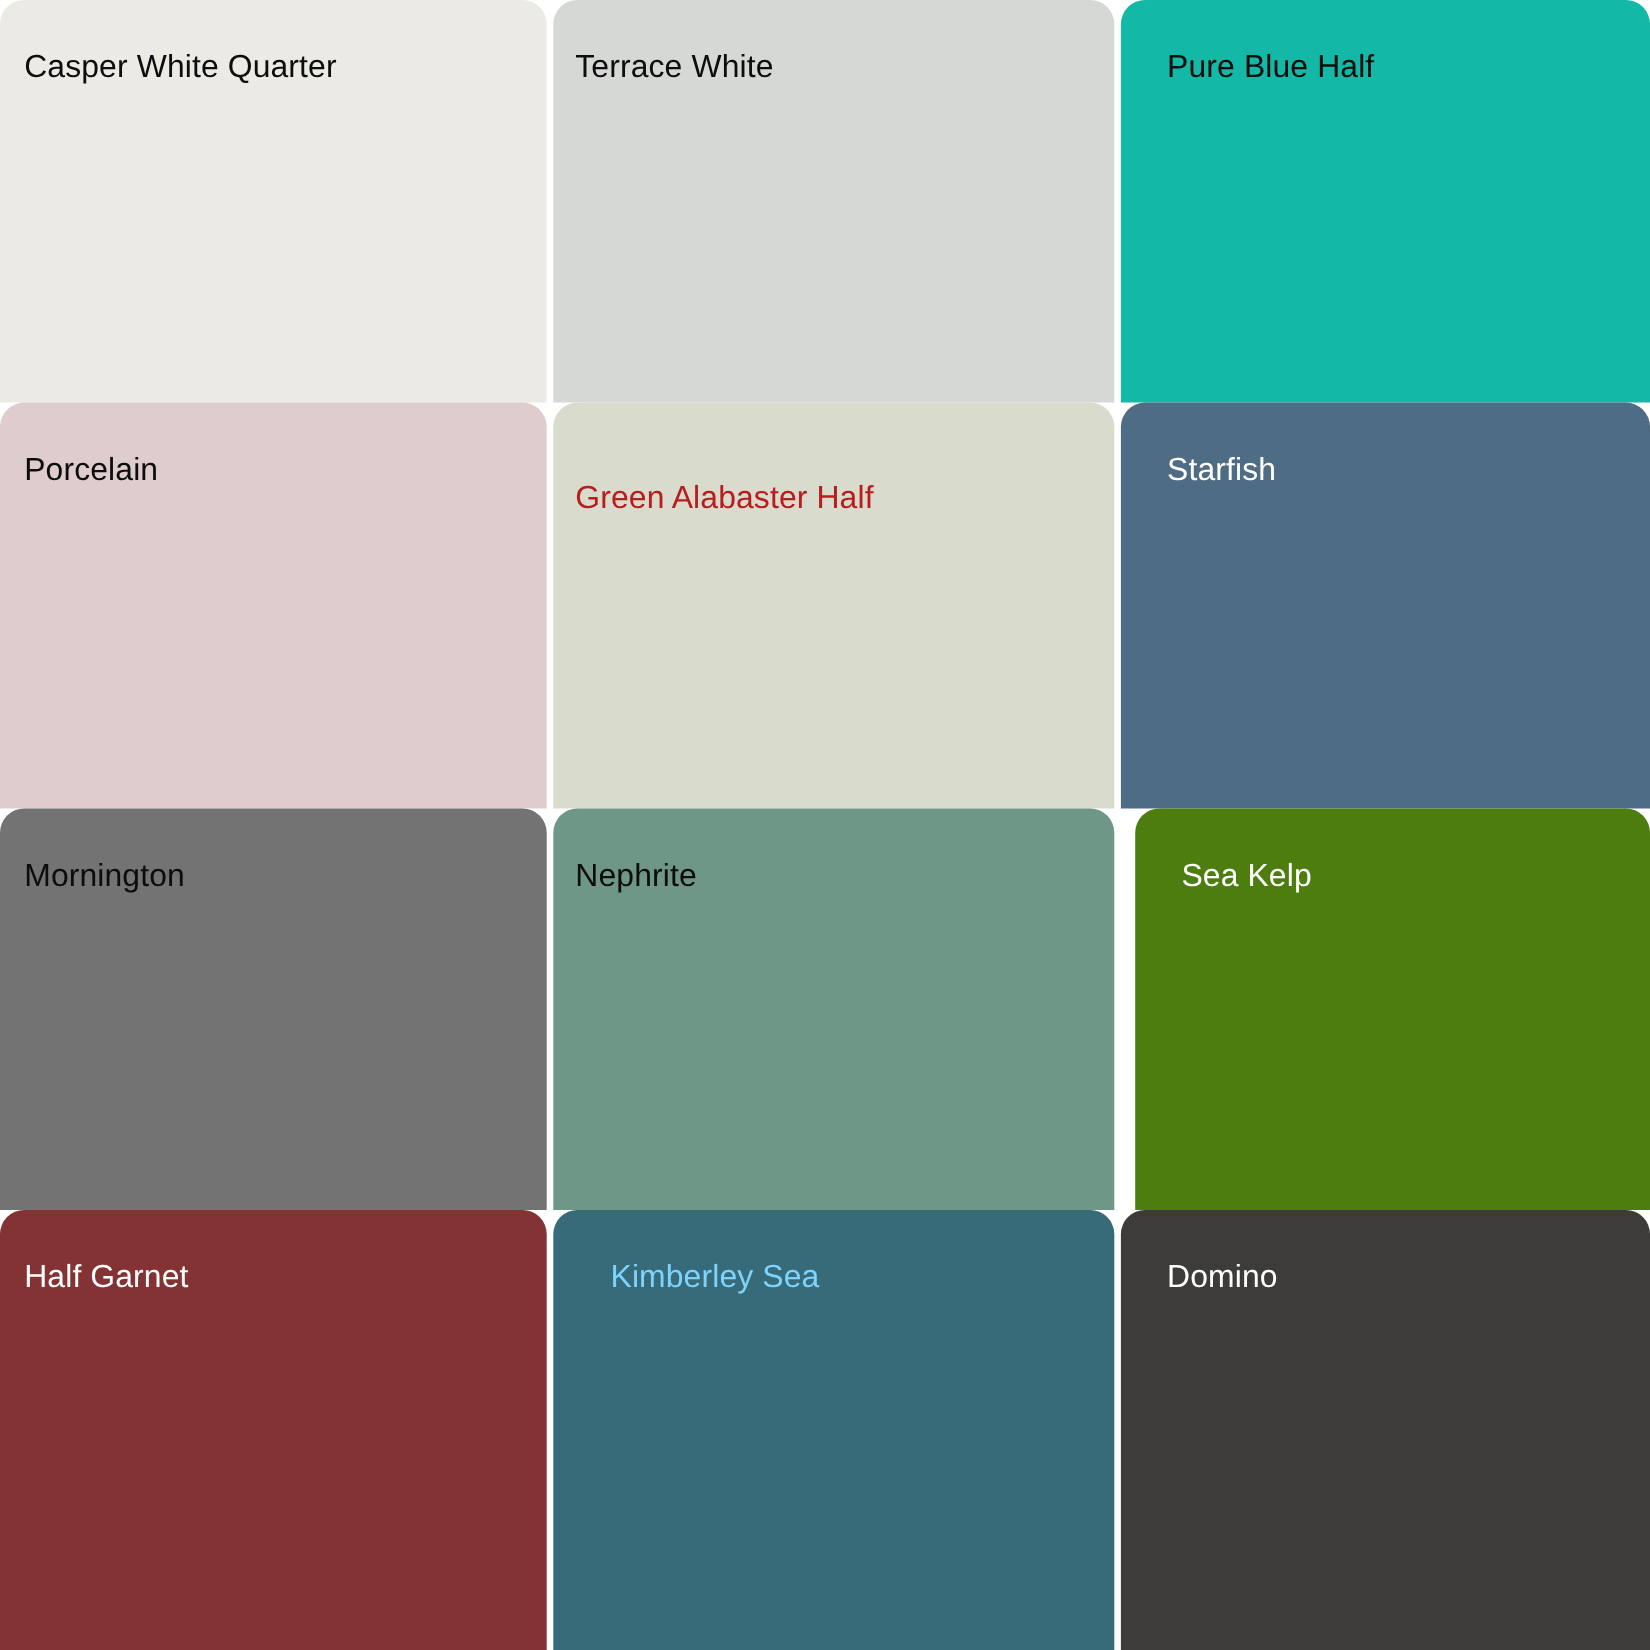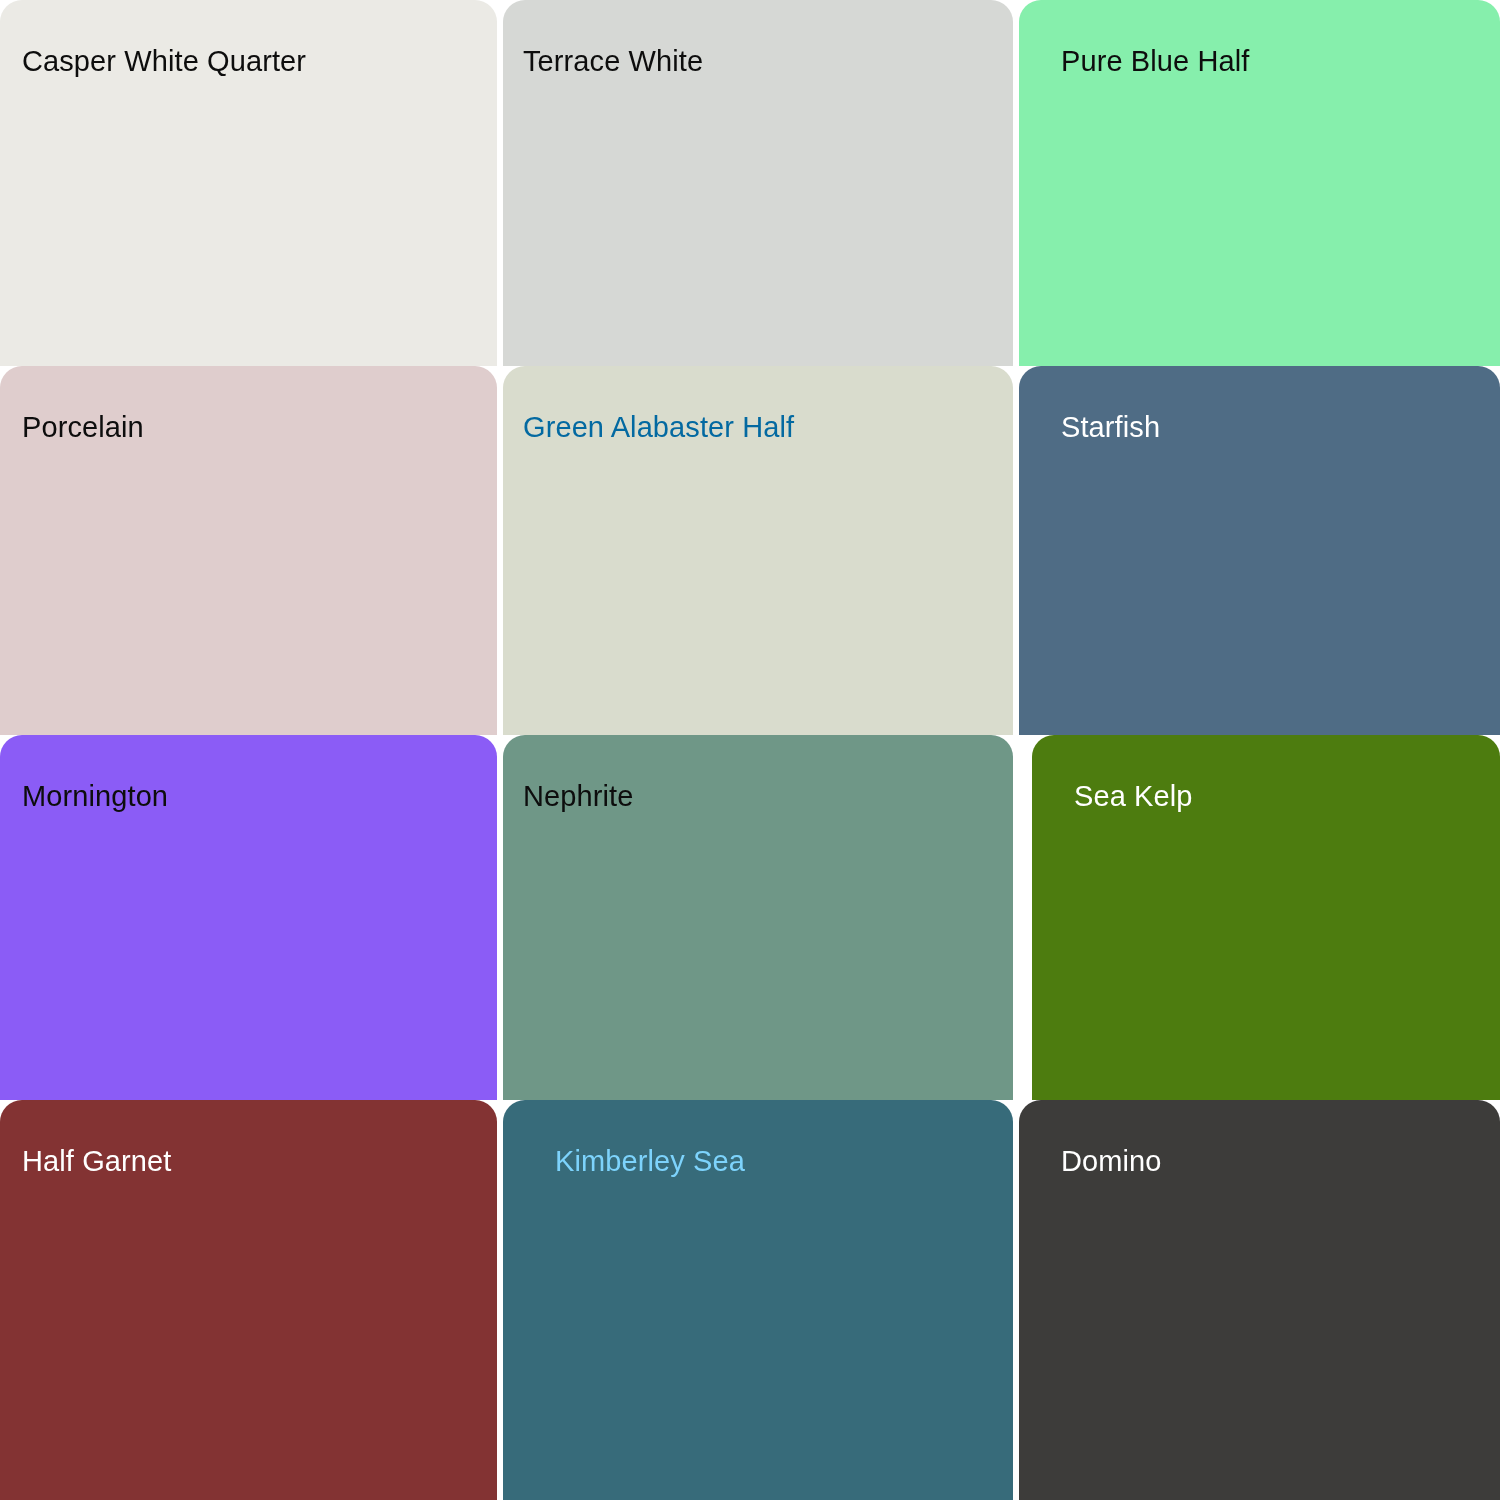--- a/index.html
+++ b/index.html
@@ -58,35 +58,35 @@
 <body>
 
 <div id="palette-grid">
 
   <div class="swatch col-1" style="grid-row: 1; background-color: rgb(235, 234, 229);">
     <span class="swatch-label text-dark" style="color: rgb(13, 13, 13);">Casper White Quarter</span>
   </div>
   <div class="swatch col-2" style="grid-row: 1; background-color: rgb(214, 216, 213);">
     <span class="swatch-label text-dark" style="color: rgb(13, 13, 13);">Terrace White</span>
   </div>
-  <div class="swatch col-3" style="grid-row: 1; background-color: #86efac;">
+  <div class="swatch col-3" style="grid-row: 1; background-color: #14b8a6;">
     <span class="swatch-label text-dark" style="color: rgb(13, 13, 13);">Pure Blue Half</span>
   </div>
 
   <div class="swatch col-1" style="grid-row: 2; background-color: rgb(223, 205, 205);">
     <span class="swatch-label text-dark" style="color: rgb(13, 13, 13);">Porcelain</span>
   </div>
   <div class="swatch col-2" style="grid-row: 2; background-color: rgb(217, 220, 205);">
-    <span class="swatch-label text-dark" style="color: #0369a1;">Green Alabaster Half</span>
+    <span class="swatch-label text-dark" style="color: #b91c1c; margin-top: 26px;">Green Alabaster Half</span>
   </div>
   <div class="swatch col-3" style="grid-row: 2; background-color: rgb(79, 108, 133);">
     <span class="swatch-label text-light" style="color: rgb(255, 255, 255);">Starfish</span>
   </div>
 
-  <div class="swatch col-1" style="grid-row: 3; background-color: #8b5cf6; text-align: center;">
+  <div class="swatch col-1" style="grid-row: 3; background-color: #737373; text-align: center;">
     <span class="swatch-label text-dark" style="color: rgb(13, 13, 13);">Mornington</span>
   </div>
   <div class="swatch col-2" style="grid-row: 3; background-color: rgb(111, 151, 135);">
     <span class="swatch-label text-dark" style="color: rgb(13, 13, 13);">Nephrite</span>
   </div>
   <div class="swatch col-3" style="grid-row: 3; background-color: #4d7c0f; margin-left: 13px;">
     <span class="swatch-label text-light" style="color: rgb(255, 255, 255);">Sea Kelp</span>
   </div>
 
   <div class="swatch col-1" style="grid-row: 4; background-color: rgb(131, 51, 51);">

